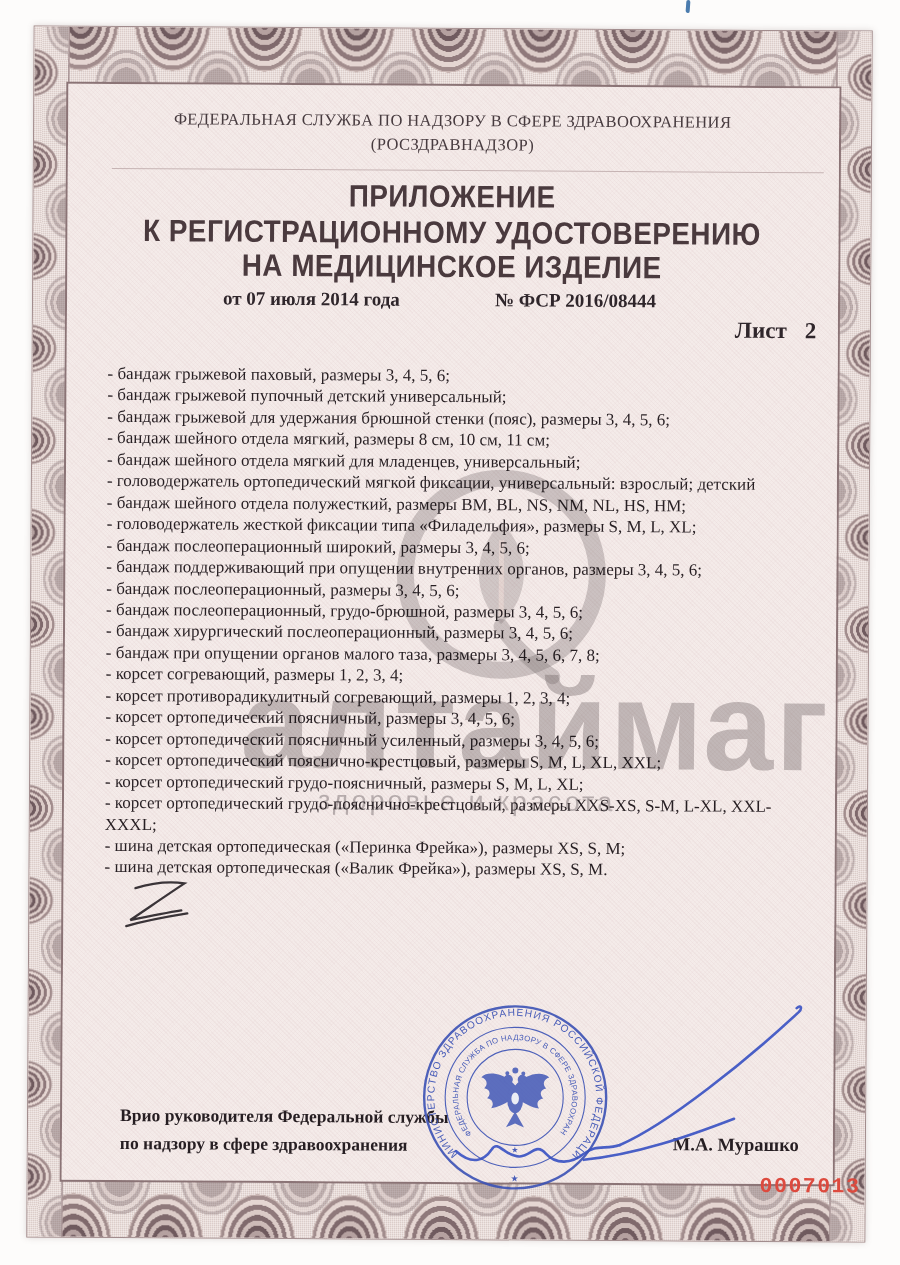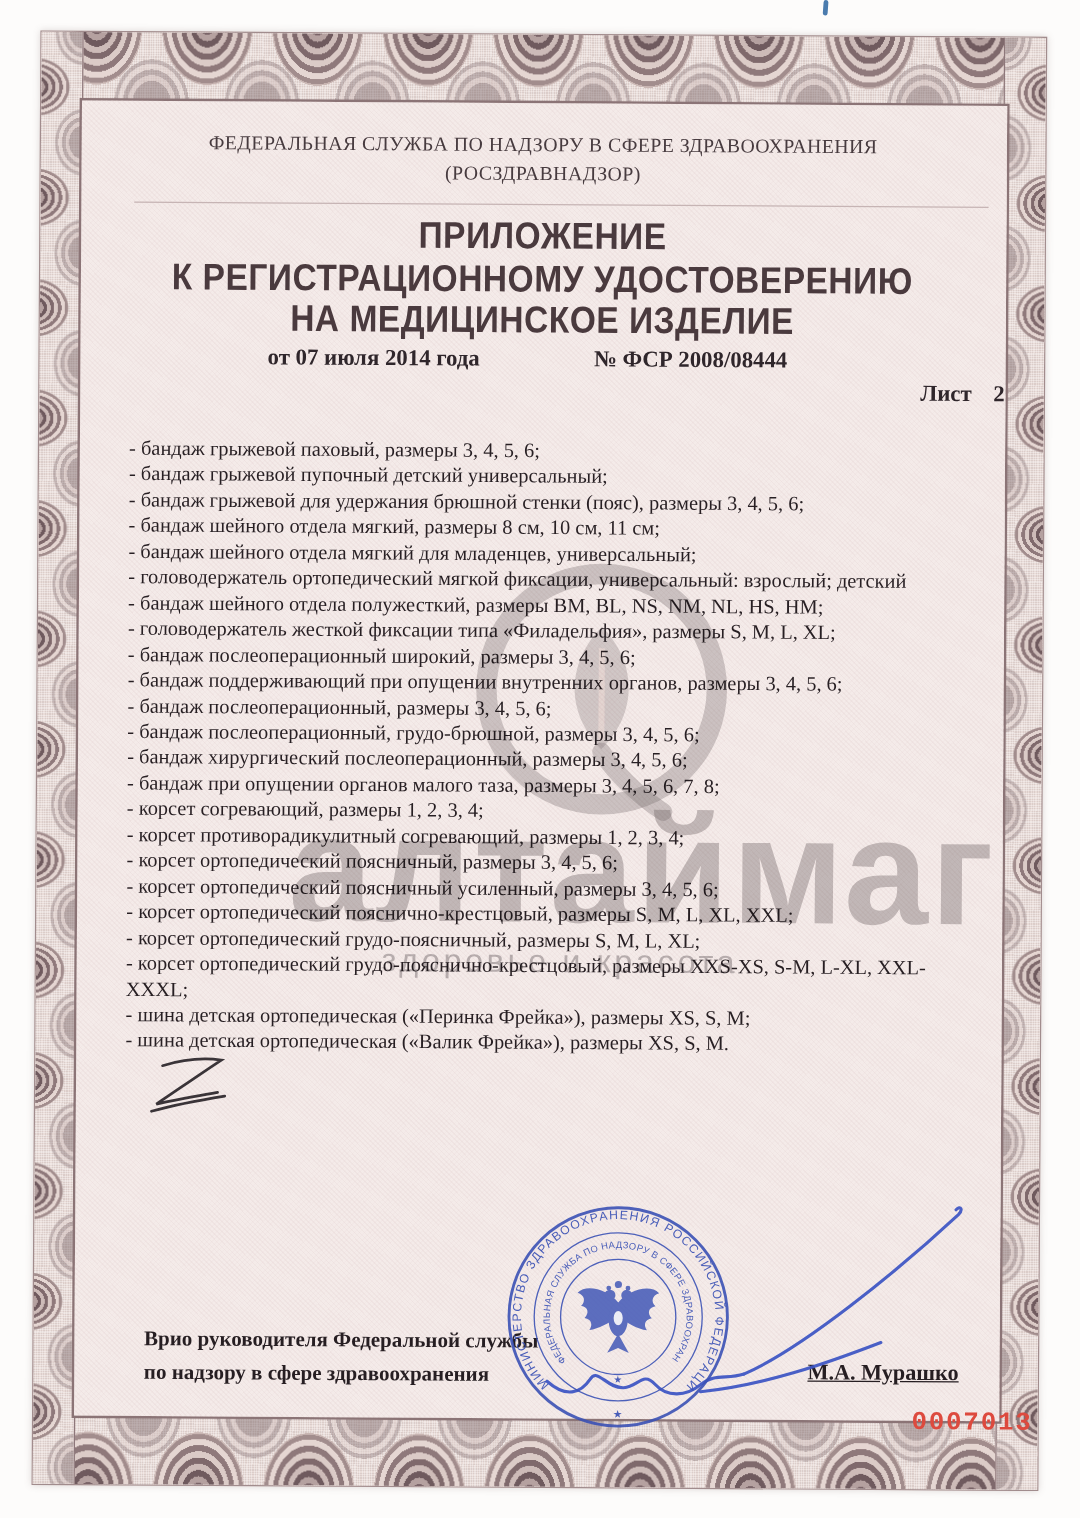--- a/index.html
+++ b/index.html
@@ -85,26 +85,26 @@
   
   .content{position:absolute;inset:0;color:#2a2226;}
   .abs{position:absolute;}
   .org-line{left:0;width:100%;text-align:center;font-size:16.5px;
     letter-spacing:.4px;color:#473b3f;}
   .rule{left:78px;width:712px;height:1px;background:#c6b4b4;}
   .title-line{left:0;width:100%;text-align:center;font-weight:bold;
     font-family:"Liberation Sans",sans-serif;font-size:31px;color:#4a3a3e;
     transform:scaleX(.9);letter-spacing:.5px;white-space:nowrap;}
   .reg{font-weight:bold;font-size:19px;color:#2f262b;white-space:nowrap;}
-  .sheet{font-weight:bold;font-size:19px;color:#2f262b;margin-left:32px;}
+  .sheet{font-weight:bold;font-size:23px;color:#2f262b;}
   .sheet .num{margin-left:18px;}
   .list{left:75px;top:336px;width:680px;font-size:17px;line-height:21.45px;color:#271f23;}
   .list-item{margin:0;}
   .sig-line{font-weight:bold;font-size:17.5px;color:#261e22;white-space:nowrap;}
-  .sig-name{font-weight:bold;font-size:18.5px;color:#261e22;white-space:nowrap;text-decoration:underline;}
+  .sig-name{font-weight:bold;font-size:18.5px;color:#261e22;white-space:nowrap;}
   .serial{left:732px;top:1143px;font-family:"Liberation Mono",monospace;
     font-weight:bold;font-size:21.5px;letter-spacing:1.5px;color:#dd4a3e;}
   
   .watermark{position:absolute;inset:0;pointer-events:none;mix-blend-mode:multiply;}
   .wm-brand{left:210px;top:633px;font-family:"Liberation Sans",sans-serif;
     font-weight:bold;font-size:126px;line-height:1;letter-spacing:2px;
     color:rgba(122,115,118,.40);white-space:nowrap;}
   .wm-tagline{left:288px;top:757px;font-family:"Liberation Sans",sans-serif;
     font-size:27px;letter-spacing:3px;color:rgba(130,124,127,.50);white-space:nowrap;}
   .overlay,.stampsvg,.wm-logo{position:absolute;pointer-events:none;}
@@ -128,21 +128,21 @@
   <div class="content">
     <div class="abs org-line" style="top:82px">ФЕДЕРАЛЬНАЯ СЛУЖБА ПО НАДЗОРУ В СФЕРЕ ЗДРАВООХРАНЕНИЯ</div>
     <div class="abs org-line" style="top:106px">(РОСЗДРАВНАДЗОР)</div>
     <div class="abs rule" style="top:141px"></div>
 
     <div class="abs title-line" style="top:150px">ПРИЛОЖЕНИЕ</div>
     <div class="abs title-line" style="top:186px">К РЕГИСТРАЦИОННОМУ УДОСТОВЕРЕНИЮ</div>
     <div class="abs title-line" style="top:220px">НА МЕДИЦИНСКОЕ ИЗДЕЛИЕ</div>
 
     <div class="abs reg" style="left:190px;top:260px">от 07 июля 2014 года</div>
-    <div class="abs reg" style="left:462px;top:260px">№  ФСР 2008/08444</div>
+    <div class="abs reg" style="left:462px;top:260px">№  ФСР 2016/08444</div>
 
     <div class="abs sheet" style="left:702px;top:287px">
       <span>Лист</span><span class="num">2</span>
     </div>
 
     <div class="abs list">
 
     <div class="list-item">- бандаж грыжевой паховый, размеры 3, 4, 5, 6;</div>
         <div class="list-item">- бандаж грыжевой пупочный детский универсальный;</div>
         <div class="list-item">- бандаж грыжевой для удержания брюшной стенки (пояс), размеры 3, 4, 5, 6;</div>

